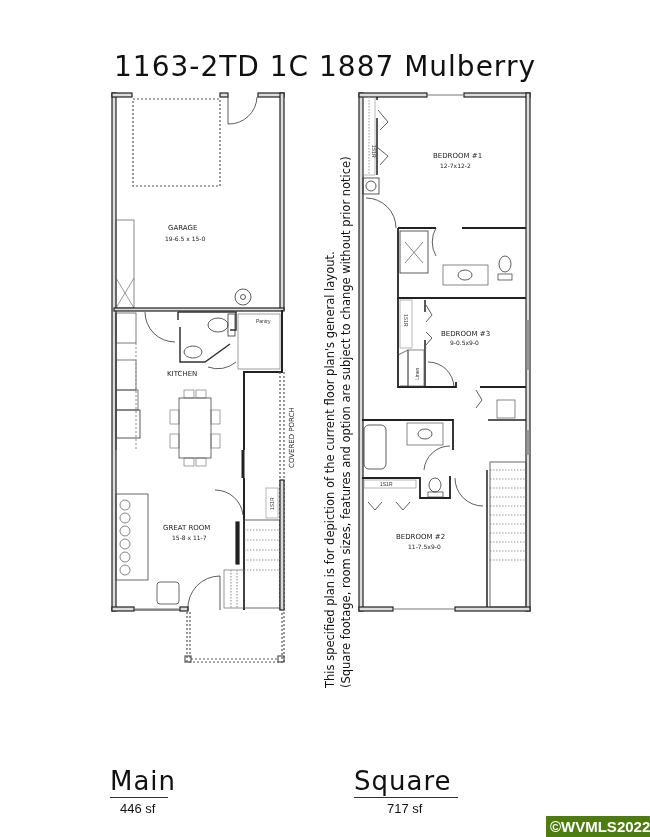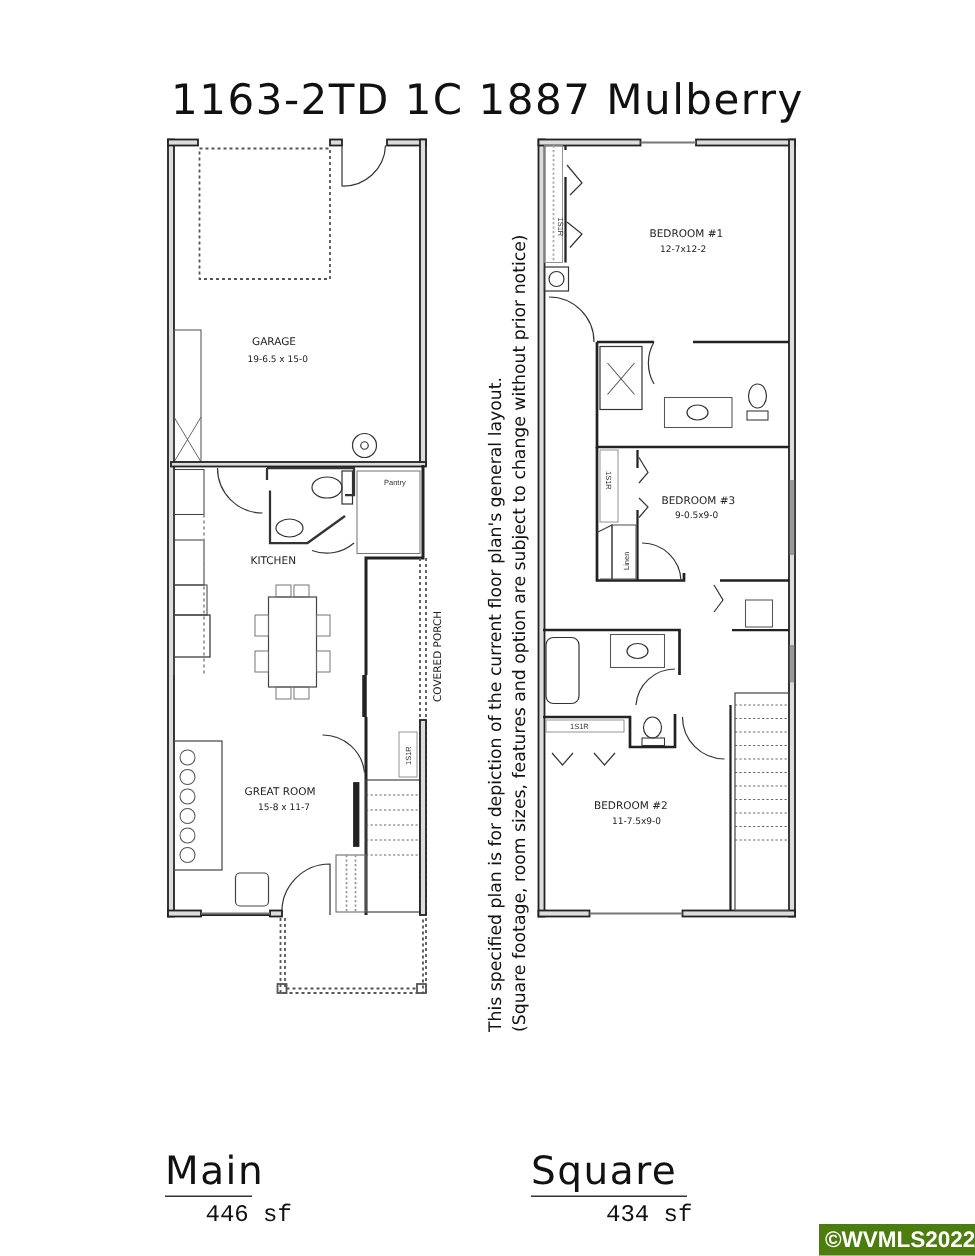--- a/index.html
+++ b/index.html
@@ -5,21 +5,21 @@
   html, body { margin: 0; padding: 0; background: #ffffff; }
   body { width: 650px; height: 837px; position: relative; overflow: hidden; font-family: "DejaVu Sans", sans-serif; color: #111; }
   .title { position: absolute; left: 0; top: 50px; width: 650px; text-align: center; font-size: 28px; letter-spacing: 1px; font-weight: normal; }
   svg.plan { position: absolute; left: 0; top: 0; }
   .room-label { font-family: "DejaVu Sans", sans-serif; font-size: 7px; fill: #222; }
   .room-dim { font-family: "DejaVu Sans", sans-serif; font-size: 6px; fill: #222; }
   .tiny { font-family: "Liberation Sans", sans-serif; font-size: 5px; fill: #333; }
   .disclaimer { position: absolute; left: 322px; top: 688px; transform-origin: 0 0; transform: rotate(-90deg); width: 600px; font-size: 11.5px; line-height: 16px; white-space: nowrap; color: #111; }
   .floor-label { position: absolute; font-size: 26px; letter-spacing: 1px; }
   .floor-line { position: absolute; height: 1px; background: #333; }
-  .floor-sf { position: absolute; font-family: Liberation Mono, monospace; font-size: 16px; margin-left: 17px; }
+  .floor-sf { position: absolute; font-family: Liberation Sans, sans-serif; font-size: 13px; }
   .badge { position: absolute; left: 546px; top: 816px; width: 104px; height: 33px; background: #4d7c0f; color: #fff; font-family: "Liberation Sans", sans-serif; font-weight: bold; font-size: 15px; line-height: 21px; padding-left: 4px; box-sizing: border-box; }
 </style>
 </head>
 <body>
 
 <div class="title">1163-2TD 1C 1887 Mulberry</div>
 
 <svg class="plan" width="650" height="837" viewBox="0 0 650 837">
   <g fill="none" stroke="#222" stroke-width="1.2">
 
@@ -227,15 +227,15 @@
   <div>This specified plan is for depiction of the current floor plan's general layout.</div>
   <div>(Square footage, room sizes, features and option are subject to change without prior notice)</div>
 </div>
 
 <div class="floor-label" style="left:110px; top:766px;text-align:center;">Main</div>
 <div class="floor-line" style="left:110px; top:797px; width:58px;"></div>
 <div class="floor-sf" style="left:120px; top:801px;">446 sf</div>
 
 <div class="floor-label" style="left:354px; top:766px;">Square</div>
 <div class="floor-line" style="left:354px; top:797px; width:104px;"></div>
-<div class="floor-sf" style="left:387px; top:801px;">434 sf</div>
+<div class="floor-sf" style="left:387px; top:801px;">717 sf</div>
 
 <div class="badge">©WVMLS2022</div>
 
 </body></html>

